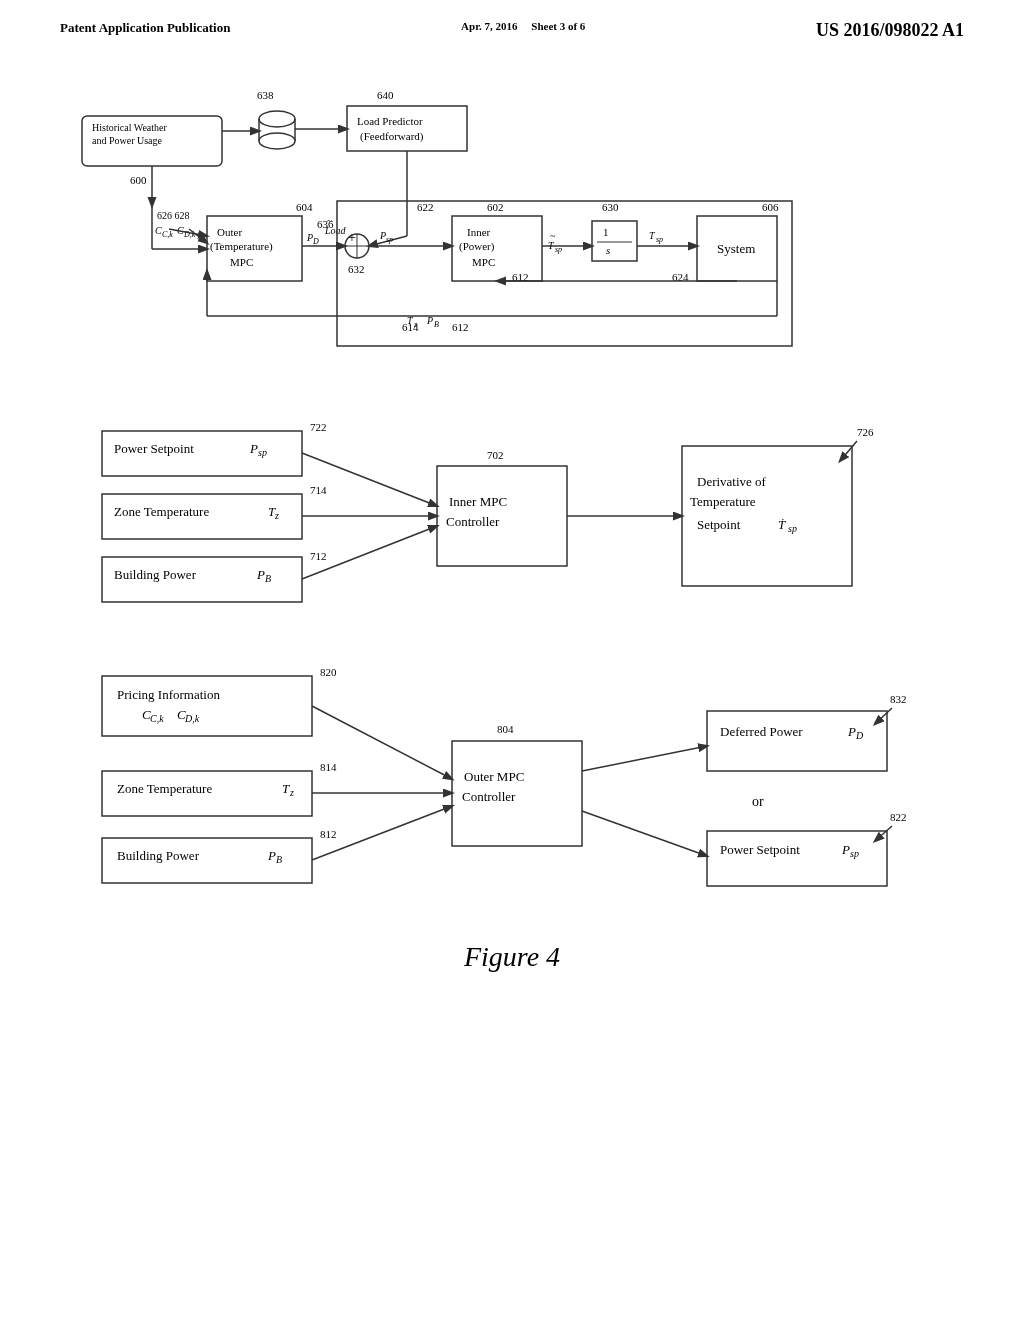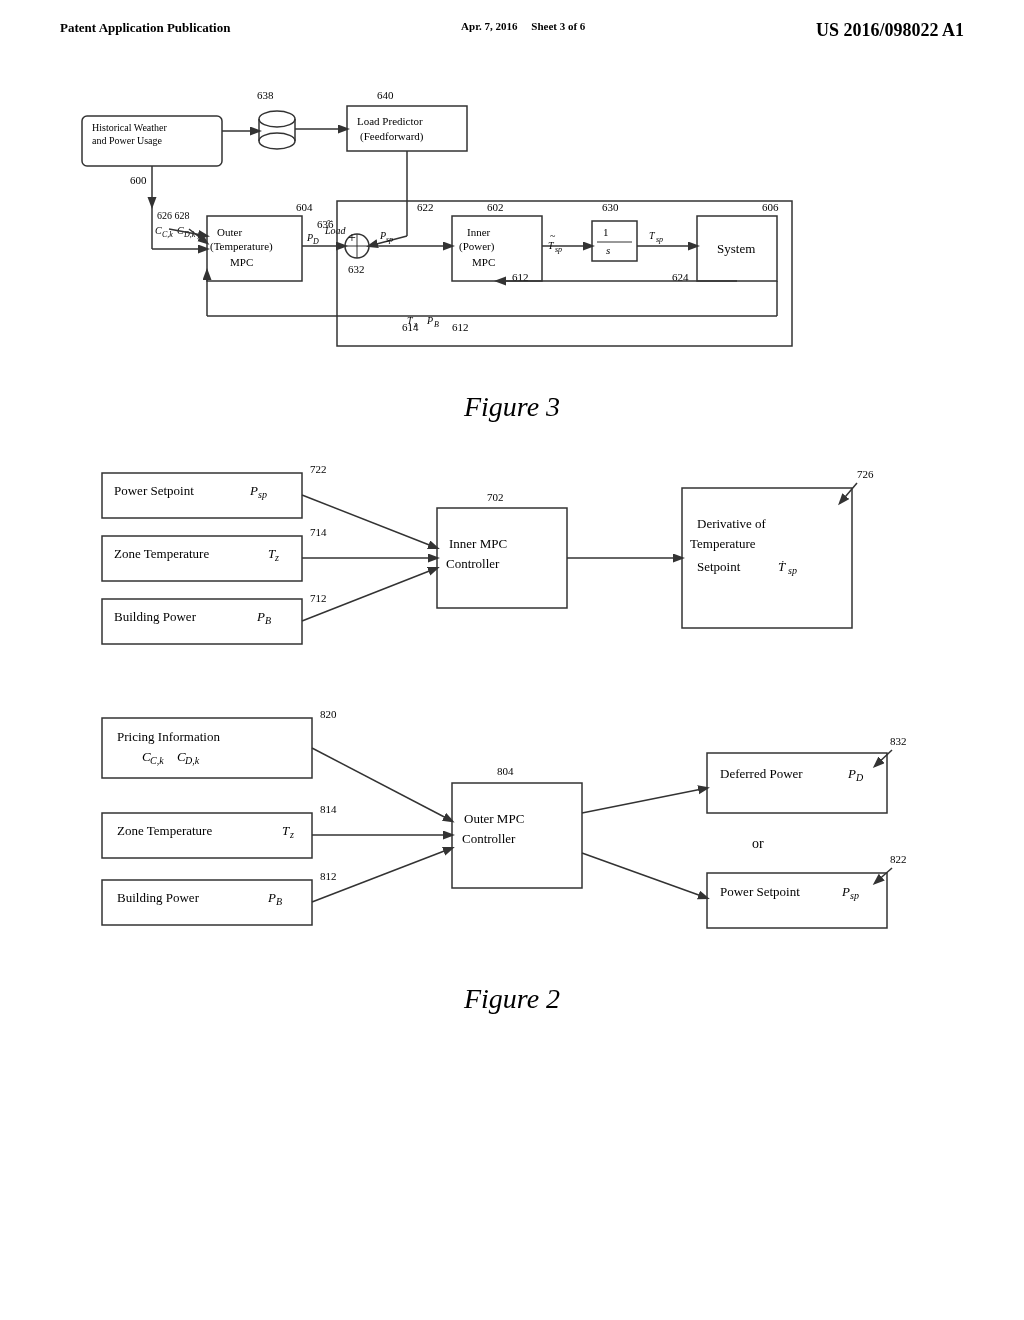--- a/index.html
+++ b/index.html
@@ -205,21 +205,20 @@
         <line x1="107" y1="168" x2="145" y2="175" stroke="#333" stroke-width="1.5" marker-end="url(#arrow)"></line>
         <line x1="127" y1="168" x2="145" y2="182" stroke="#333" stroke-width="1.5" marker-end="url(#arrow)"></line>
 
         <defs>
           <marker id="arrow" markerWidth="8" markerHeight="8" refX="6" refY="3" orient="auto">
             <path d="M0,0 L0,6 L8,3 z" fill="#333"></path>
           </marker>
         </defs>
       </svg>
     </div>
-    <div class="figure-label">Figure 3</div>
   </div>
 
   <div class="figure-section">
     <div class="diagram-container">
       <svg width="880" height="220" viewBox="0 0 880 220">
         <defs>
           <marker id="arrow2" markerWidth="8" markerHeight="8" refX="6" refY="3" orient="auto">
             <path d="M0,0 L0,6 L8,3 z" fill="#333"></path>
           </marker>
         </defs>
@@ -330,16 +329,16 @@
 
         <rect x="635" y="170" width="180" height="55" fill="none" stroke="#333" stroke-width="1.5"></rect>
         <text x="648" y="193" font-size="13">Power Setpoint </text>
         <text x="770" y="193" font-size="13" font-style="italic">P</text>
         <text x="778" y="196" font-size="10" font-style="italic">sp</text>
 
         <line x1="510" y1="150" x2="635" y2="195" stroke="#333" stroke-width="1.5" marker-end="url(#arrow3)"></line>
 
       </svg>
     </div>
-    <div class="figure-label">Figure 2</div>
+    <div class="figure-label">Figure 4</div>
   </div>
 
 </div>
 
 </body></html>

